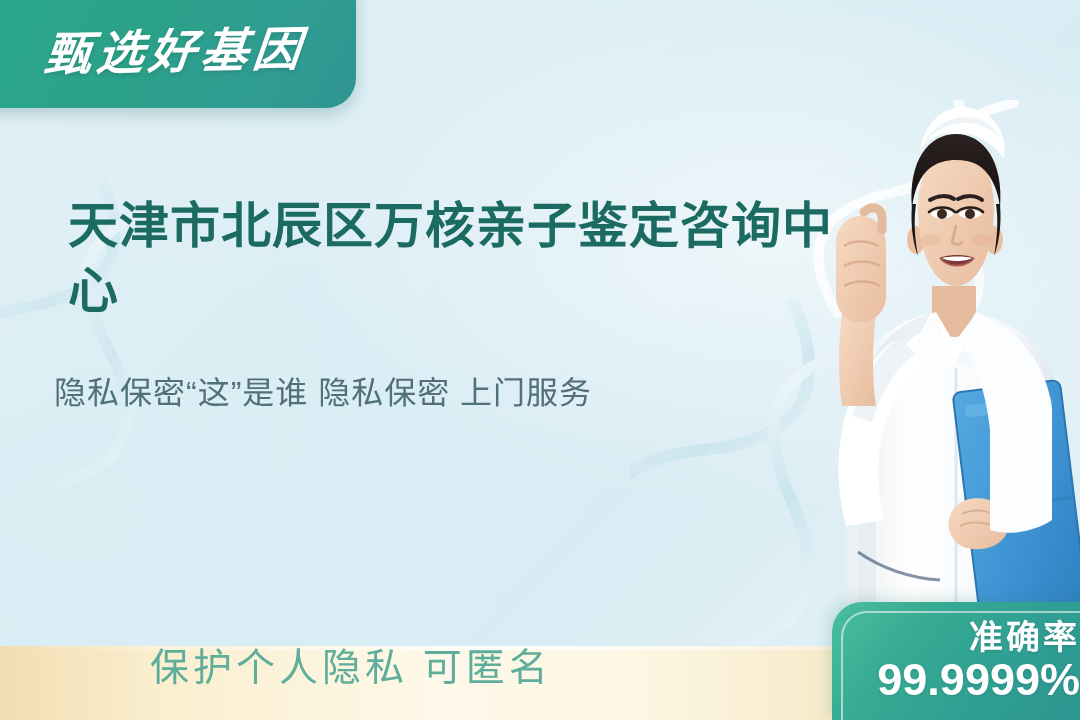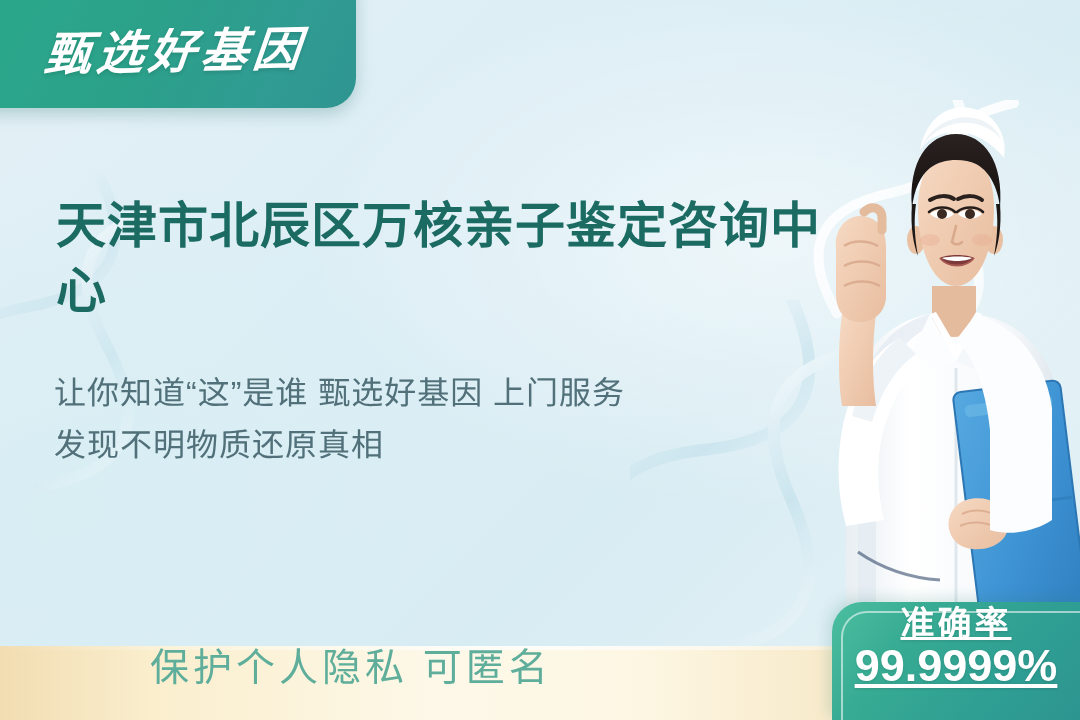--- a/index.html
+++ b/index.html
@@ -68,21 +68,21 @@
     right: 0;
     bottom: 0;
     width: 300px;
     height: 620px;
     pointer-events: none;
   }
 
   
   .headline {
     position: absolute;
-    left: 56px;
+    left: 68px;
     top: 160px;
     width: 810px;
     color: #1b6b63;
     font-size: 50px;
     line-height: 1.30;
     font-weight: 700;
     letter-spacing: 1px;
   }
 
   
@@ -151,24 +151,23 @@
     left: 9px;
     top: 9px;
     right: -20px;
     bottom: -20px;
     border-top-left-radius: 26px;
     border-top: 2px solid rgba(255,255,255,0.55);
     border-left: 2px solid rgba(255,255,255,0.55);
   }
   .accuracy-inner {
     position: relative;
-    padding-top: 3px;
-    text-align: center;
+    padding-top: 17px;
+    text-align: right;
     color: #ffffff;
-    text-decoration: underline;
   }
   .accuracy-label {
     font-size: 34px;
     line-height: 1.06;
     font-weight: 700;
     letter-spacing: 3px;
     text-shadow: 0 1px 3px rgba(0,0,0,0.12);
   }
   .accuracy-value {
     font-size: 45px;
@@ -361,22 +360,21 @@
       <path d="M160,158 C168,168 186,168 194,158" stroke="#a85a52" stroke-width="2" fill="none"></path>
 
       <ellipse cx="150" cy="140" rx="10" ry="6" fill="#e9a98e" opacity="0.35"></ellipse>
       <ellipse cx="202" cy="140" rx="10" ry="6" fill="#e9a98e" opacity="0.35"></ellipse>
     </g>
   </svg>
 
   <h1 class="headline">天津市北辰区万核亲子鉴定咨询中心</h1>
 
   <div class="body-copy">
-    <div class="line">让你知道“这”是谁 甄选好基因 上门服务</div>
-    <div class="line">发现不明物质还原真相</div>
+    <div class="line">隐私保密“这”是谁 隐私保密 上门服务</div>
   </div>
 
   <div class="footer-band"></div>
   <div class="footer-text">保护个人隐私 可匿名</div>
 
   <div class="accuracy-badge">
     <div class="accuracy-inner">
       <div class="accuracy-label">准确率</div>
       <div class="accuracy-value">99.9999%</div>
     </div>

